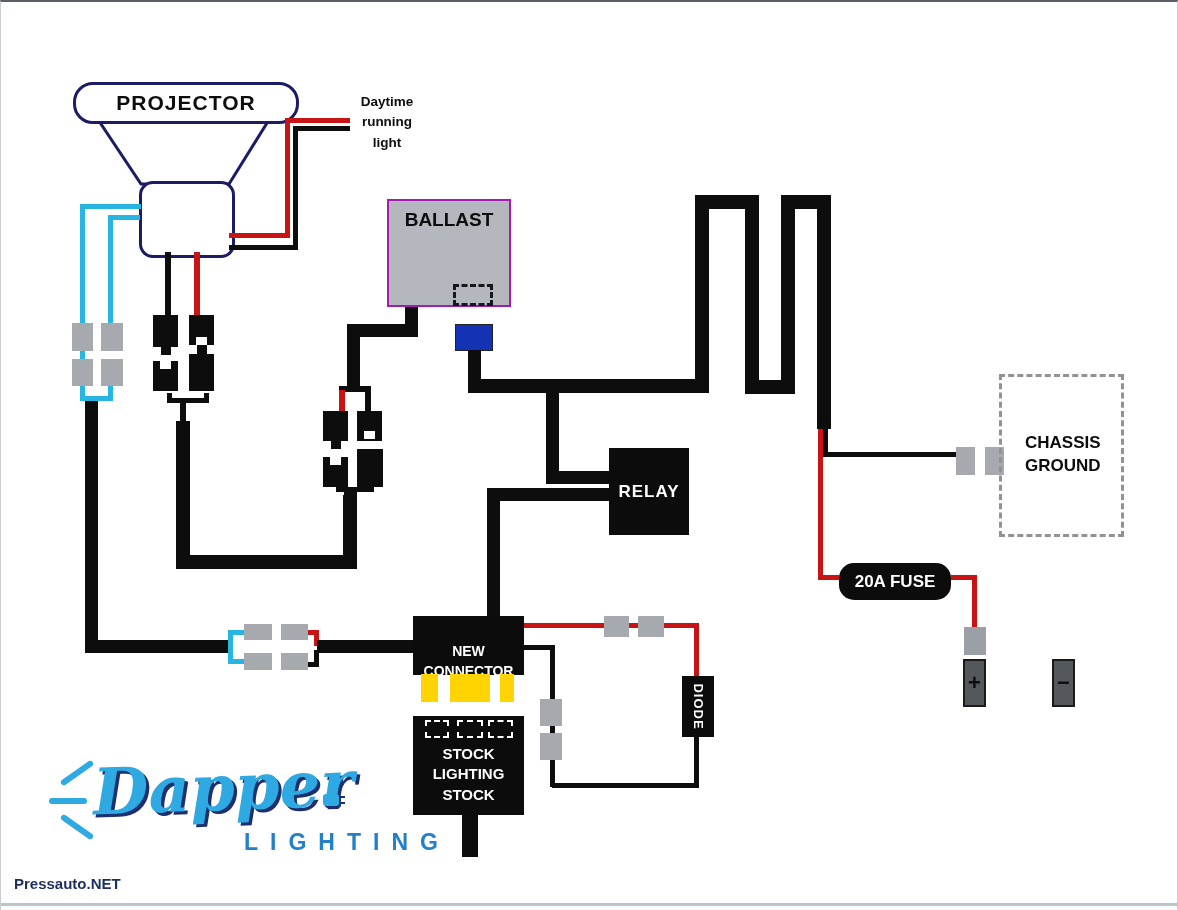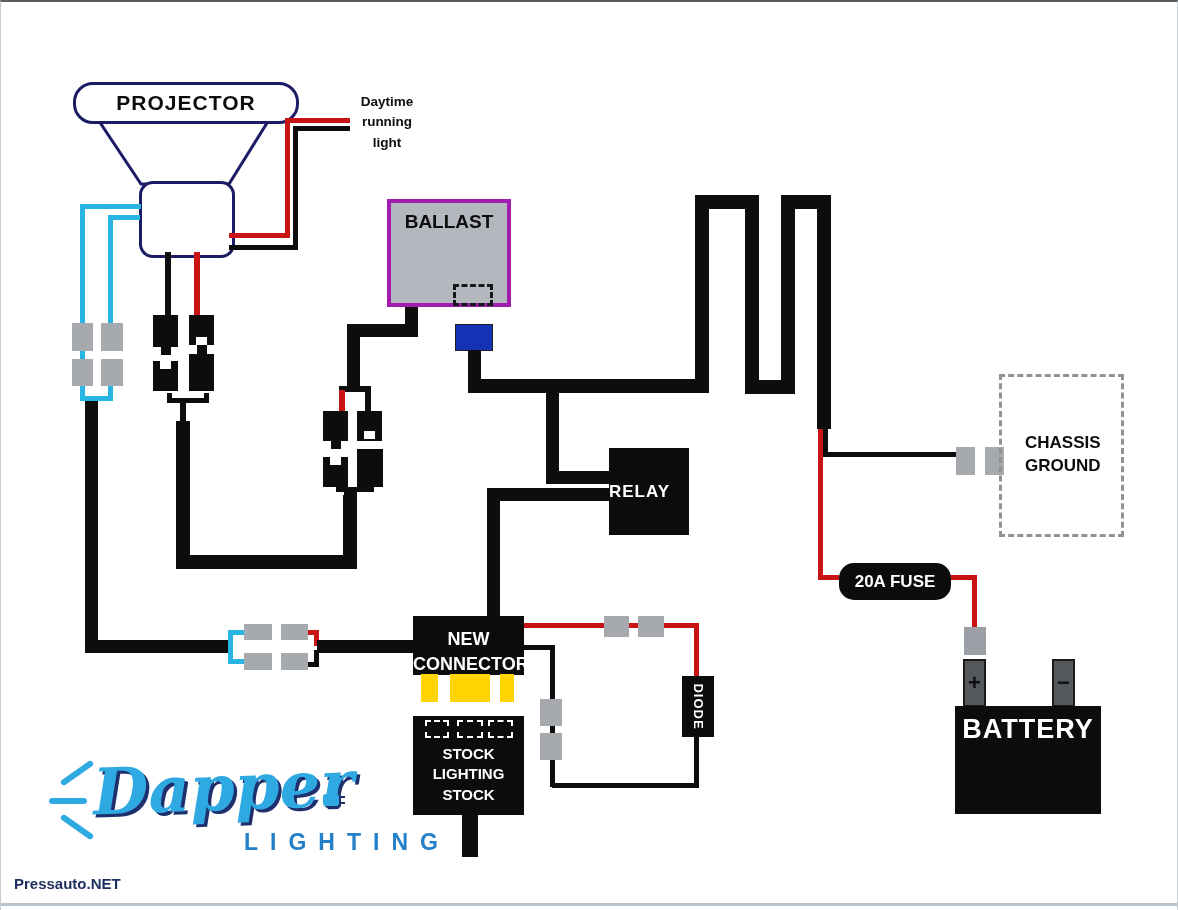--- a/index.html
+++ b/index.html
@@ -10,30 +10,30 @@
   .wk{background:#0d0d0d;}
   .wr{background:#c81414;}
   .wc{background:#29b5e2;}
   .wg{background:#a6aaae;}
   .wy{background:#ffd400;}
   .white{background:#ffffff;}
   .blackbox{position:absolute;background:#0c0c0c;color:#fff;font-weight:bold;}
   .stadium{position:absolute;left:72px;top:80px;width:220px;height:36px;border:3px solid #1b1b66;border-radius:20px;
            background:#fff;display:flex;align-items:center;justify-content:center;font-size:21px;font-weight:bold;color:#0d0d0d;letter-spacing:1px;}
   .smallbox{position:absolute;left:138px;top:179px;width:90px;height:71px;border:3px solid #1b1b66;border-radius:14px;background:#fff;}
-  .ballast{position:absolute;left:386px;top:197px;width:124px;height:108px;background:#b4b7bd;border:4px solid #a21caf;box-sizing:border-box;}
+  .ballast{position:absolute;left:386px;top:197px;width:124px;height:108px;background:#b4b7bd;border:2px solid #a21caf;box-sizing:border-box;}
   .ballast-lbl{position:absolute;width:100%;text-align:center;top:8px;font-size:19px;font-weight:bold;color:#0d0d0d;}
   .dashedconn{position:absolute;left:452px;top:282px;width:40px;height:22px;border:3px dashed #15181b;box-sizing:border-box;}
   .blueconn{position:absolute;left:454px;top:322px;width:38px;height:27px;background:#1433b4;border:1px solid #222;box-sizing:border-box;}
-  .relay{left:608px;top:446px;width:80px;height:87px;display:flex;align-items:center;justify-content:flex-start;font-size:17px;letter-spacing:1px;}
+  .relay{left:608px;top:446px;width:80px;height:87px;display:flex;align-items:center;justify-content:center;font-size:17px;letter-spacing:1px;}
   .fuse{left:838px;top:561px;width:112px;height:37px;display:flex;align-items:center;justify-content:center;font-size:17px;border-radius:15px;}
   .battery{left:954px;top:704px;width:146px;height:108px;font-size:27px;text-align:center;padding-top:8px;box-sizing:border-box;letter-spacing:1px;}
   .term{position:absolute;width:23px;height:48px;background:#54585c;border:2px solid #1a1a1a;box-sizing:border-box;
         display:flex;align-items:center;justify-content:center;color:#0d0d0d;font-size:22px;font-weight:bold;}
-  .newconn{left:412px;top:614px;width:111px;height:59px;text-align:center;font-size:18px;line-height:1.4;padding-top:11px;box-sizing:border-box;}
+  .newconn{left:412px;top:614px;width:111px;height:59px;text-align:center;font-size:14px;line-height:1.4;padding-top:26px;box-sizing:border-box;}
   .stockplug{left:412px;top:714px;width:111px;height:99px;text-align:center;font-size:15px;line-height:1.35;box-sizing:border-box;}
   .pin-dash{position:absolute;border:2px dashed #fff;box-sizing:border-box;background:transparent;}
   .diode{left:681px;top:674px;width:32px;height:61px;}
   .diode-lbl{position:absolute;left:667px;top:692px;width:60px;height:25px;line-height:25px;text-align:center;
              color:#fff;font-size:13px;font-weight:bold;transform:rotate(90deg);letter-spacing:1px;}
   .chassisbox{position:absolute;left:998px;top:372px;width:125px;height:163px;border:3px dashed #909294;box-sizing:border-box;}
   .chassis-lbl{position:absolute;left:1024px;top:430px;font-size:17px;font-weight:bold;line-height:1.35;color:#0d0d0d;}
   .daytime{position:absolute;left:348px;top:90px;width:76px;text-align:center;font-size:13.5px;font-weight:bold;line-height:1.5;color:#0d0d0d;}
   .title{position:absolute;left:648px;top:72px;width:430px;text-align:center;font-size:41px;font-weight:bold;color:#0d0d0d;letter-spacing:0px;}
   .watermark{position:absolute;left:13px;top:873px;font-size:15px;font-weight:bold;color:#1c2d5e;}
@@ -158,23 +158,20 @@
   </div>
   <div class="w wr" style="left:950px;top:573px;width:26px;height:5px"></div>
   <div class="w wr" style="left:971px;top:573px;width:5px;height:57px"></div>
   <div class="w" style="left:963px;top:625px;width:22px;height:28px;background:#9aa0a5"></div>
   <div class="term" style="left:962px;top:657px">
     <span>+</span>
   </div>
   <div class="term" style="left:1051px;top:657px">
     <span>−</span>
   </div>
-  <div class="blackbox battery">
-    <span>BATTERY</span>
-  </div>
 
   <div class="blackbox relay">
     <span>RELAY</span>
   </div>
   <div class="w wk" style="left:486px;top:486px;width:123px;height:13px"></div>
   <div class="w wk" style="left:486px;top:486px;width:13px;height:130px"></div>
 
   <div class="w wc" style="left:227px;top:628px;width:16px;height:5px"></div>
   <div class="w wc" style="left:227px;top:657px;width:16px;height:5px"></div>
   <div class="w wc" style="left:227px;top:628px;width:5px;height:34px"></div>

